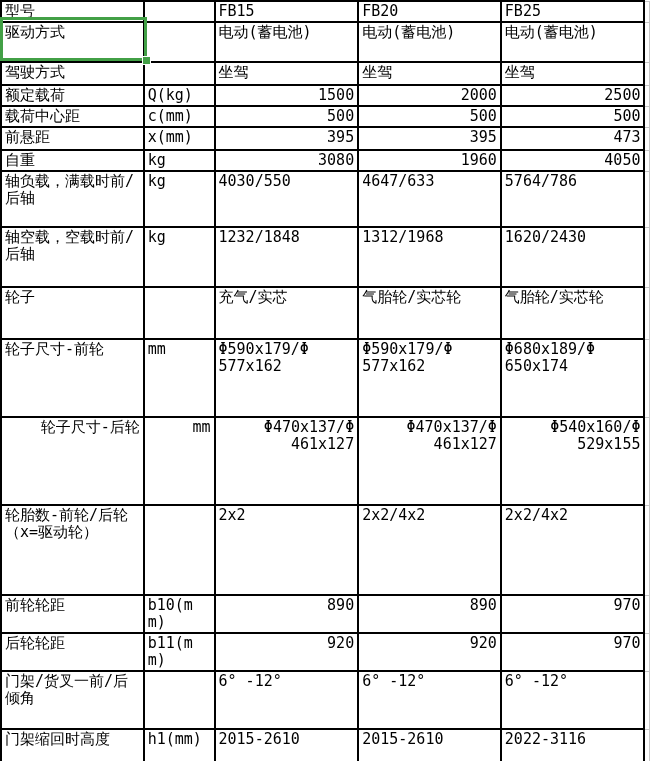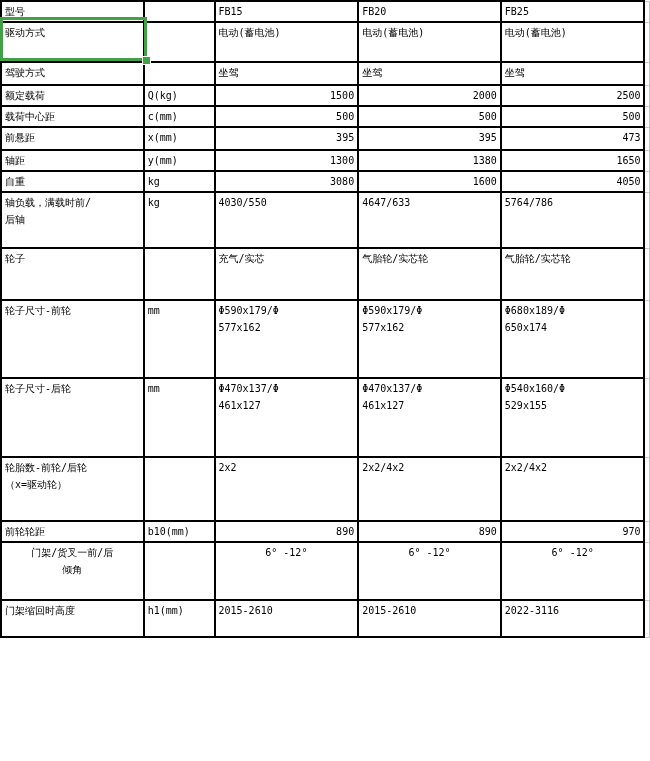--- a/index.html
+++ b/index.html
@@ -8,21 +8,21 @@
     width: 650px;
     height: 761px;
     overflow: hidden;
     background: #ffffff;
   }
   .sheet {
     position: relative;
     width: 650px;
     height: 761px;
     font-family: "DejaVu Sans Mono", "Liberation Mono", monospace;
-    font-size: 10px;
+    font-size: 15px;
     color: #000000;
   }
   table.spec {
     border-collapse: collapse;
     table-layout: fixed;
     margin: 0;
   }
   table.spec td {
     border: 2px solid #000000;
     vertical-align: top;
@@ -117,43 +117,44 @@
           <td class="sliver"></td>
         </tr>
         <tr style="height: 23px;">
           <td>前悬距</td>
           <td>x(mm)</td>
           <td class="num">395</td>
           <td class="num">395</td>
           <td class="num">473</td>
           <td class="sliver"></td>
         </tr>
-        <tr style="height: 20px;">
-          <td>轴距</td>
-          <td>y(mm)</td>
-          <td class="num">1300</td>
-          <td class="num">1380</td>
-          <td class="num">1650</td>
-          <td class="sliver"></td>
-        </tr>
         <tr style="height: 19px; margin-top: 48px;">
           <td>自重</td>
           <td>kg</td>
           <td class="num">3080</td>
-          <td class="num">1600</td>
+          <td class="num">1960</td>
           <td class="num">4050</td>
           <td class="sliver"></td>
         </tr>
         <tr style="height: 56px;">
           <td>轴负载，满载时前/
 后轴</td>
           <td>kg</td>
           <td>4030/550</td>
           <td>4647/633</td>
           <td>5764/786</td>
+          <td class="sliver"></td>
+        </tr>
+        <tr style="height: 60px;">
+          <td>轴空载，空载时前/
+后轴</td>
+          <td>kg</td>
+          <td>1232/1848</td>
+          <td>1312/1968</td>
+          <td>1620/2430</td>
           <td class="sliver"></td>
         </tr>
         <tr style="height: 52px;">
           <td>轮子</td>
           <td></td>
           <td>充气/实芯</td>
           <td>气胎轮/实芯轮</td>
           <td>气胎轮/实芯轮</td>
           <td class="sliver"></td>
         </tr>
@@ -161,49 +162,57 @@
           <td>轮子尺寸-前轮</td>
           <td>mm</td>
           <td>Φ590x179/Φ
 577x162</td>
           <td>Φ590x179/Φ
 577x162</td>
           <td>Φ680x189/Φ
 650x174</td>
           <td class="sliver"></td>
         </tr>
-        <tr style="height: 79px;">
+        <tr style="height: 88px; text-align: right;">
           <td>轮子尺寸-后轮</td>
           <td>mm</td>
           <td>Φ470x137/Φ
 461x127</td>
           <td>Φ470x137/Φ
 461x127</td>
           <td>Φ540x160/Φ
 529x155</td>
           <td class="sliver"></td>
         </tr>
-        <tr style="height: 64px; margin-top: 47px;">
+        <tr style="height: 90px; margin-top: 47px;">
           <td>轮胎数-前轮/后轮
 （x=驱动轮）</td>
           <td></td>
           <td>2x2</td>
           <td>2x2/4x2</td>
           <td>2x2/4x2</td>
           <td class="sliver"></td>
         </tr>
         <tr style="height: 20px;">
           <td>前轮轮距</td>
           <td>b10(mm)</td>
           <td class="num">890</td>
           <td class="num">890</td>
           <td class="num">970</td>
           <td class="sliver"></td>
         </tr>
-        <tr style="height: 58px; text-align: center;">
+        <tr style="height: 20px;">
+          <td>后轮轮距</td>
+          <td>b11(mm)</td>
+          <td class="num">920</td>
+          <td class="num">920</td>
+          <td class="num">970</td>
+          <td class="sliver"></td>
+        </tr>
+        <tr style="height: 58px;">
           <td>门架/货叉一前/后
 倾角</td>
           <td></td>
           <td>6° -12°</td>
           <td>6° -12°</td>
           <td>6° -12°</td>
           <td class="sliver"></td>
         </tr>
         <tr style="height: 37px;">
           <td>门架缩回时高度</td>

